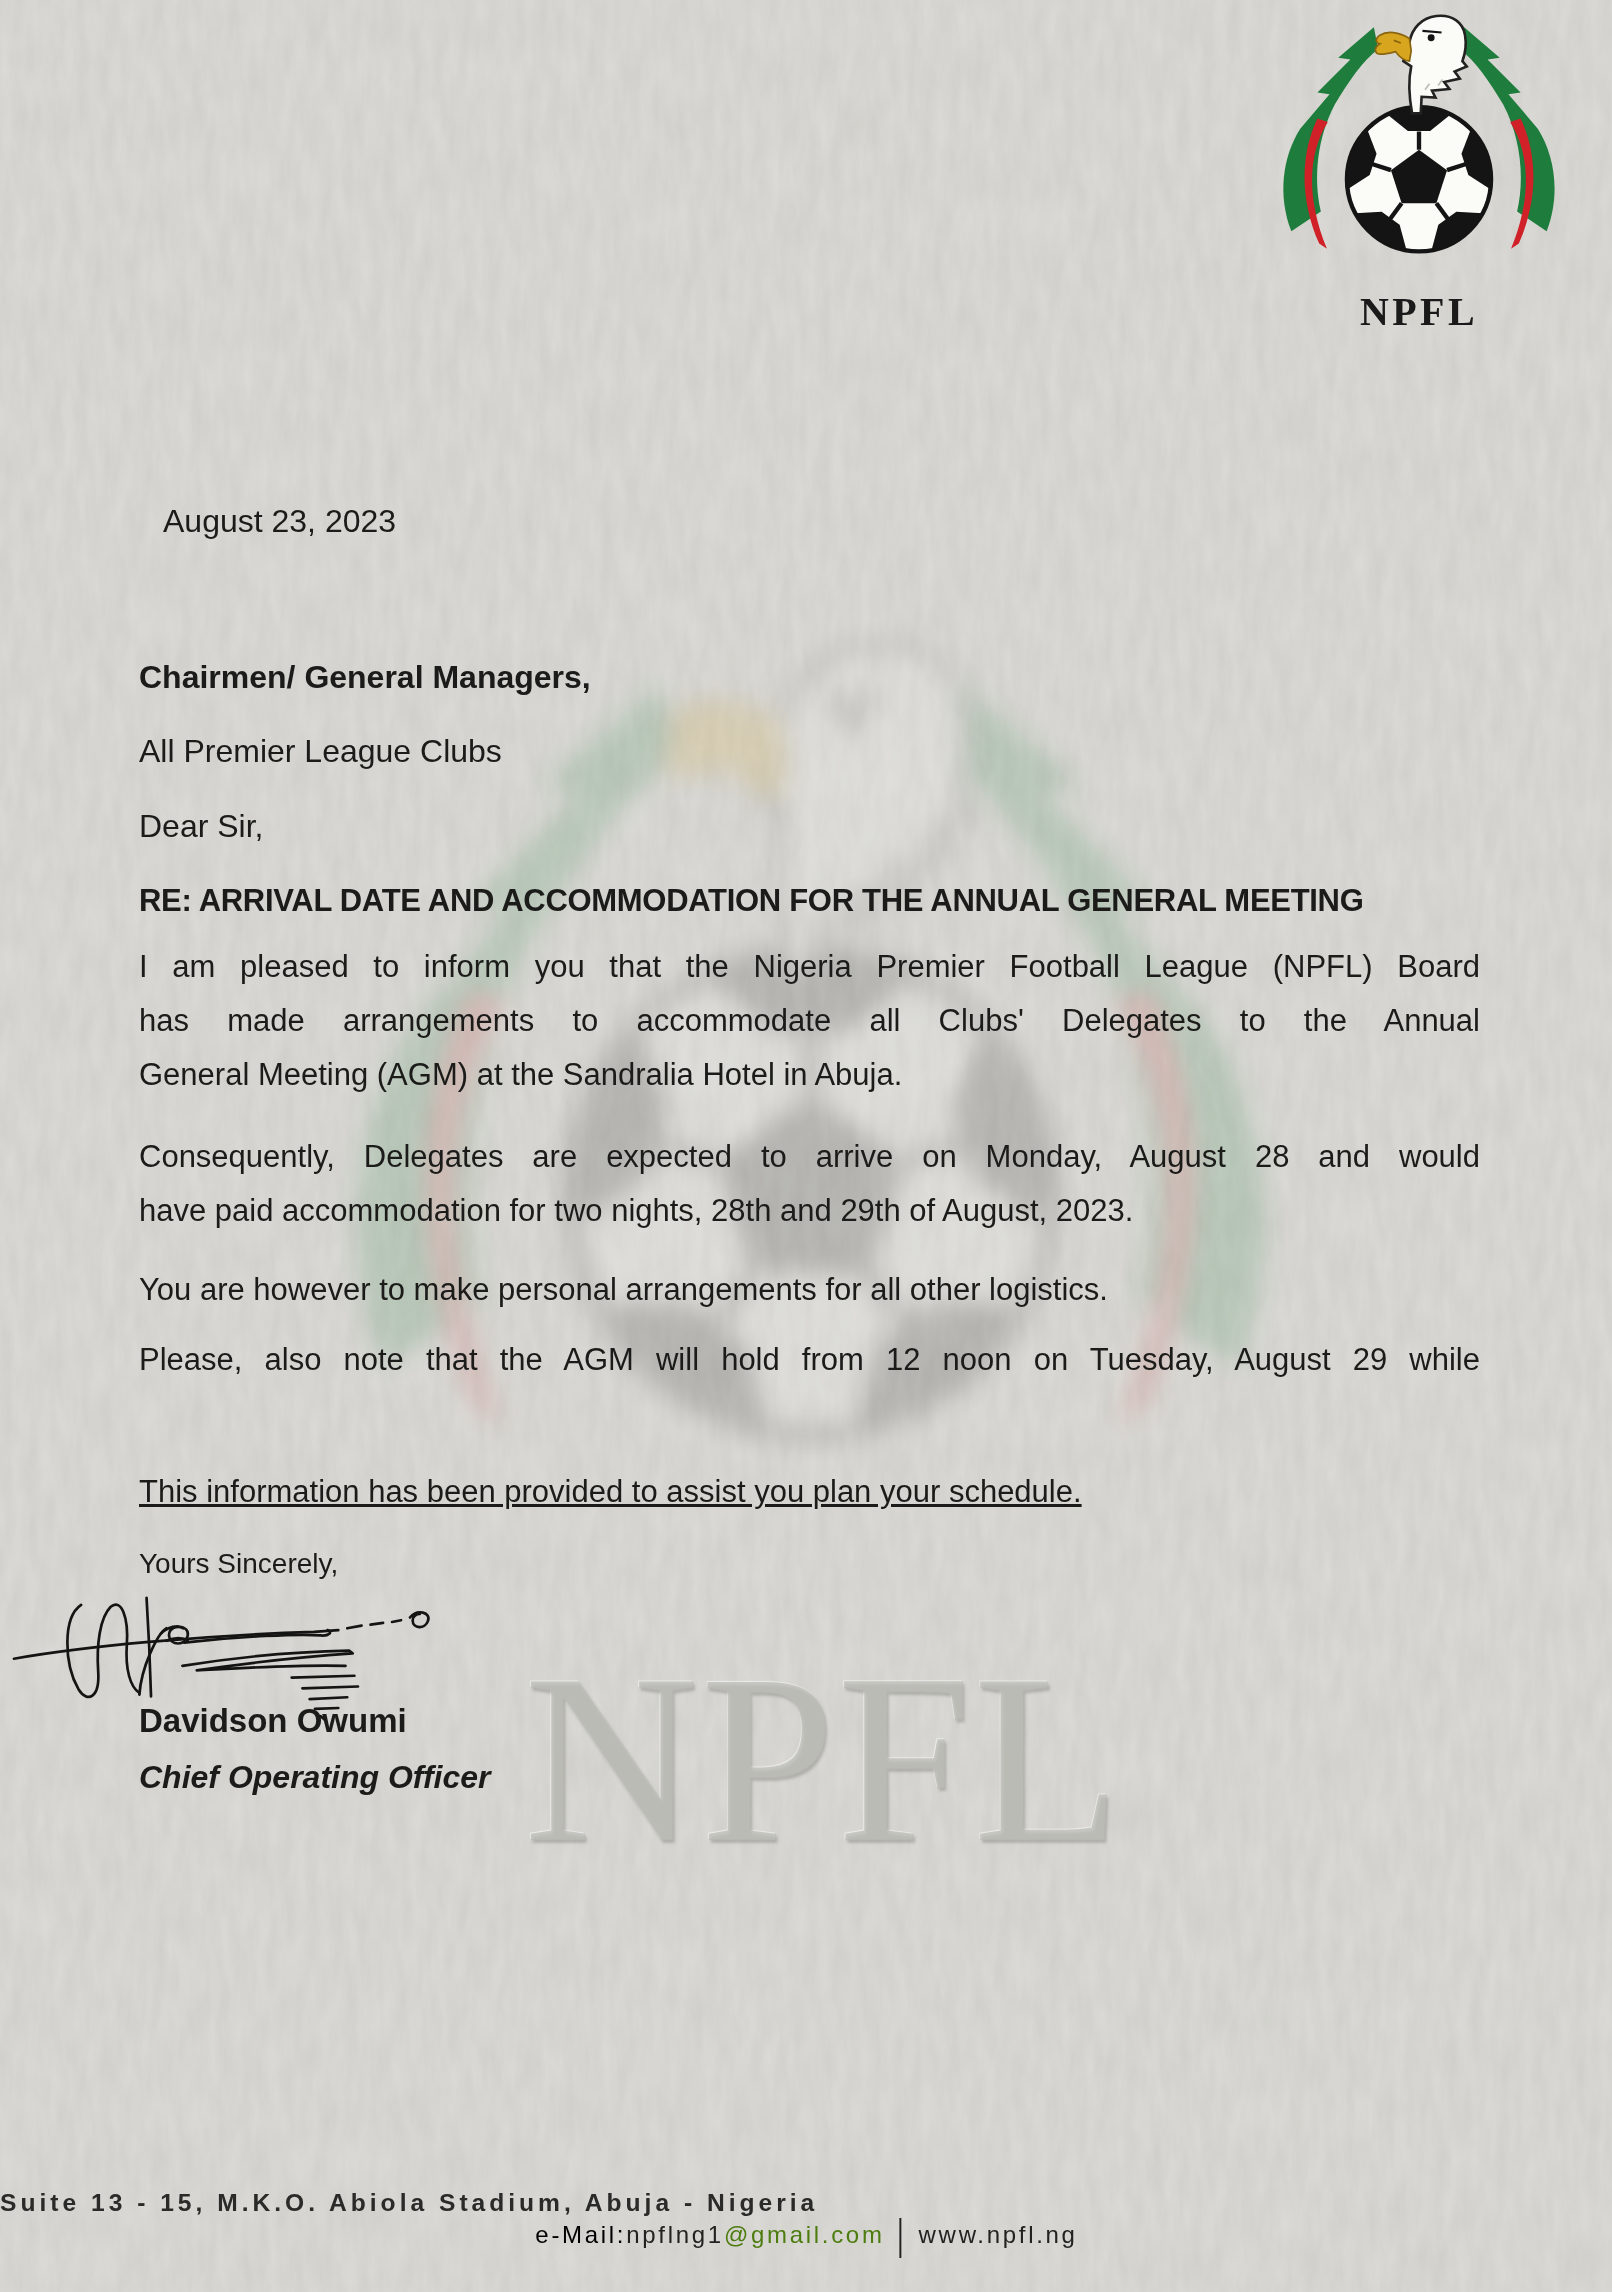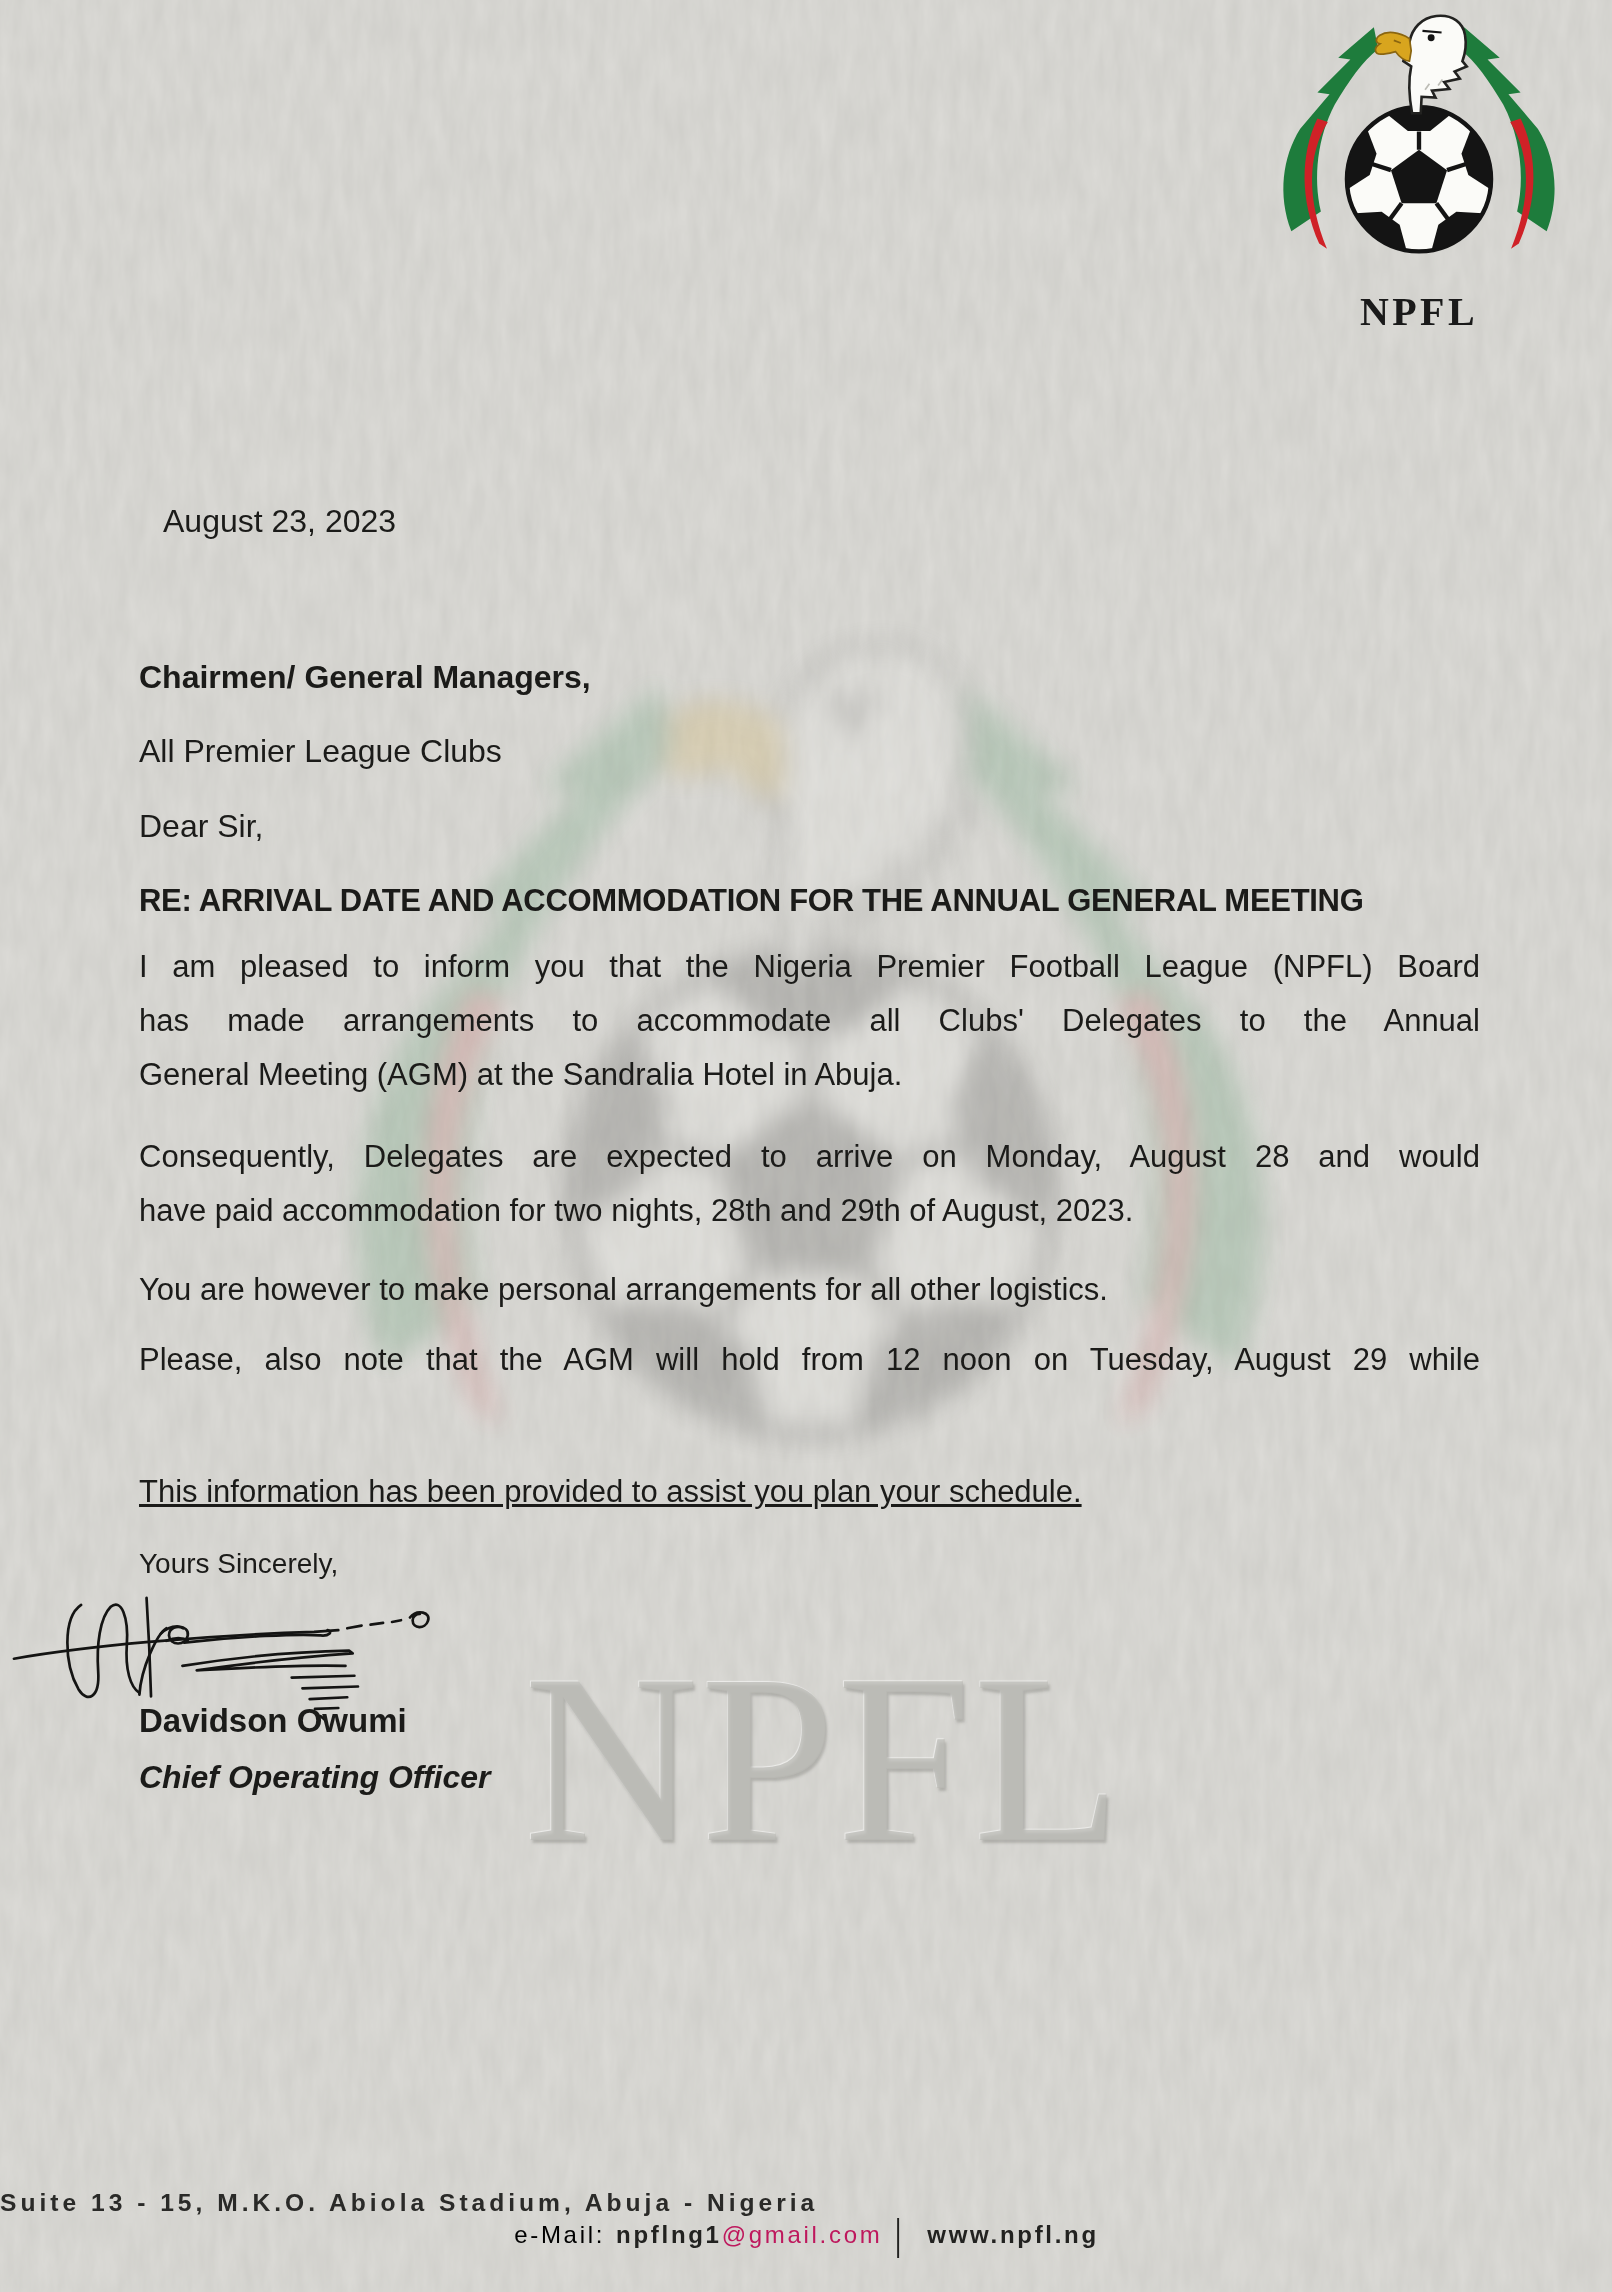--- a/index.html
+++ b/index.html
@@ -36,22 +36,22 @@
   .closing{top:1537px;font-size:28px;}
   .signature{position:absolute;left:4.5px;top:1587px;width:439px;height:139px;}
   .sig-stroke{fill:none;stroke:#141413;stroke-width:3;stroke-linecap:round;stroke-linejoin:round;}
   .name{top:1694px;font-size:33px;font-weight:700;}
   .title{top:1750px;font-size:32px;font-weight:700;font-style:italic;}
   .footer1{position:absolute;left:0;top:2189px;width:1613px;text-align:left;
     font-size:24.6px;font-weight:700;letter-spacing:4px;color:#2a2a28;}
   .footer2{position:absolute;left:0;top:2221px;width:1613px;text-align:center;
     font-size:24px;letter-spacing:2.7px;color:#3a3a38;}
   .f-light{font-weight:400;color:#000000;}
-  .f-med{font-weight:400;color:#be185d;}
-  .f-bold{font-weight:700;color:#222220;margin-left:11px;}
+  .f-med{font-weight:400;color:#4d7c0f;}
+  .f-bold{font-weight:400;color:#222220;}
   .f-sep{display:inline-block;transform:scaleY(1.75);font-weight:400;margin:0 12.5px;color:#222220;}
   .hidden-defs{position:absolute;width:0;height:0;overflow:hidden;}
 </style>
 </head>
 <body>
 
 <svg class="hidden-defs" aria-hidden="true">
   <defs>
     <g id="emblem-art">
 

